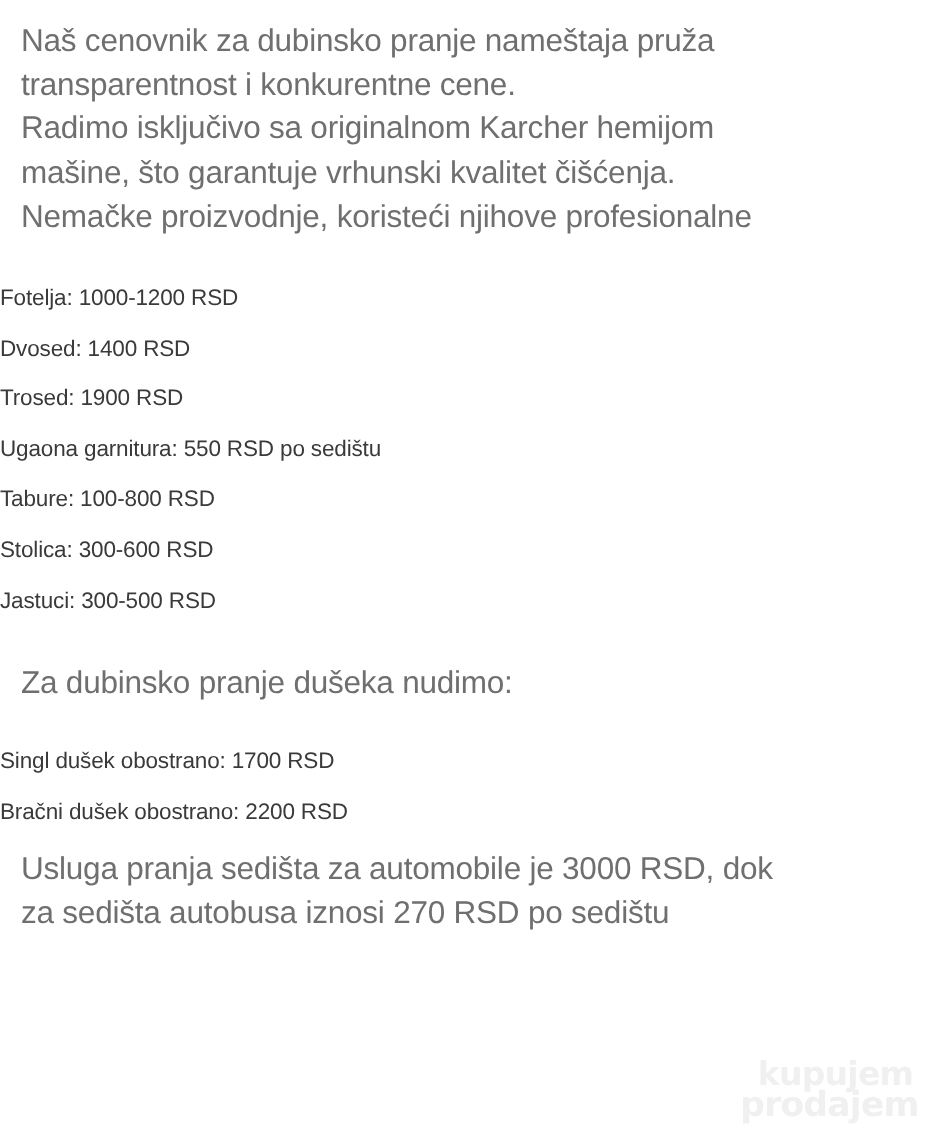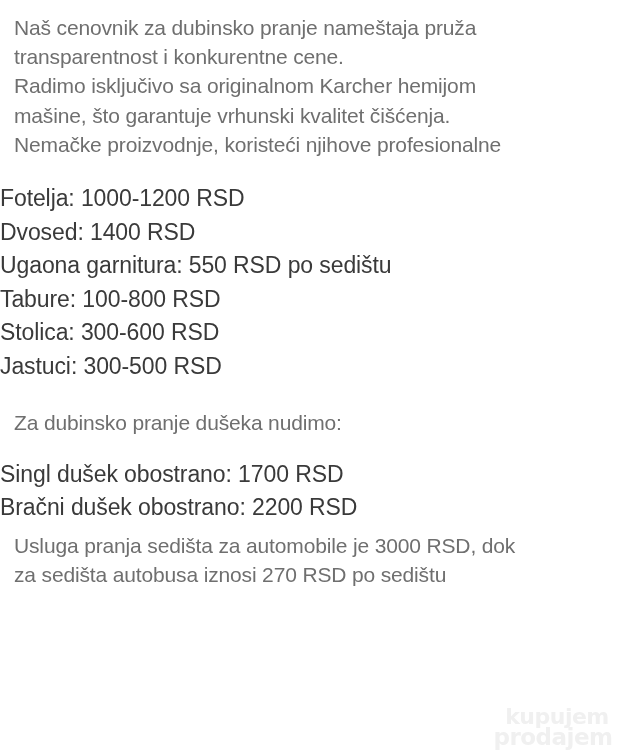--- a/index.html
+++ b/index.html
@@ -34,21 +34,21 @@
     font-size: 21px;
     line-height: 29.2px;
     letter-spacing: -0.15px;
     padding: 0 14px;
     box-sizing: border-box;
   }
   .para .ln { display: block; white-space: nowrap; }
   
   .pricelist {
     color: #3a3a3a;
-    font-size: 23px;
+    font-size: 15px;
     line-height: 33.6px;
     letter-spacing: -0.1px;
   }
   .pricelist .row { display: block; white-space: nowrap; }
 
   .intro { padding-top: 13px; }
   .gap-a { height: 23px; }
   .gap-b { height: 24px; }
   .gap-c { height: 21px; }
   .gap-d { height: 6px; }
@@ -86,20 +86,21 @@
       <span class="ln">Radimo isključivo sa originalnom Karcher hemijom</span>
       <span class="ln">mašine, što garantuje vrhunski kvalitet čišćenja.</span>
       <span class="ln">Nemačke proizvodnje, koristeći njihove profesionalne</span>
     </div>
 
     <div class="gap-a"></div>
 
     <div class="pricelist">
       <span class="row">Fotelja: 1000-1200 RSD</span>
       <span class="row">Dvosed: 1400 RSD</span>
+      <span class="row">Trosed: 1900 RSD</span>
       <span class="row">Ugaona garnitura: 550 RSD po sedištu</span>
       <span class="row">Tabure: 100-800 RSD</span>
       <span class="row">Stolica: 300-600 RSD</span>
       <span class="row">Jastuci: 300-500 RSD</span>
     </div>
 
     <div class="gap-b"></div>
 
     <div class="para">
       <span class="ln">Za dubinsko pranje dušeka nudimo:</span>

